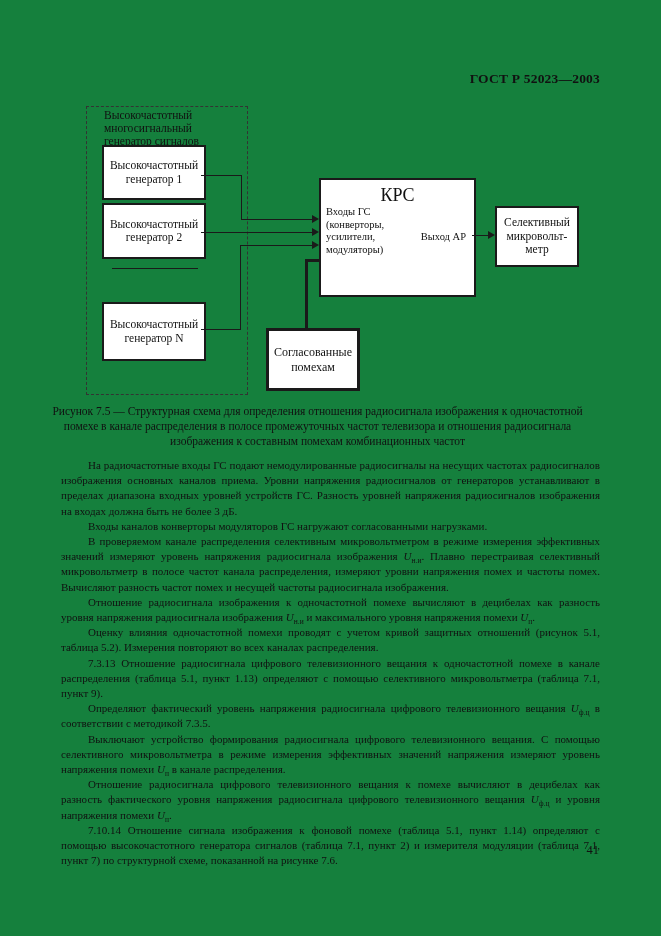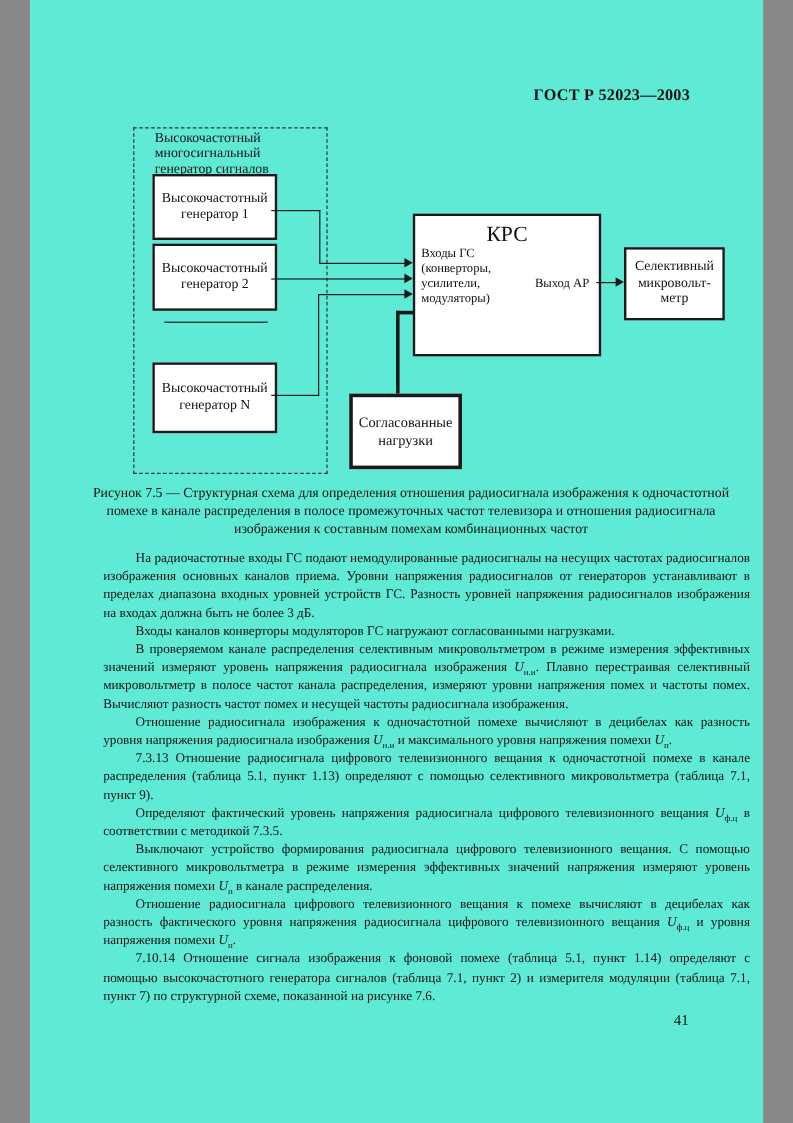--- a/index.html
+++ b/index.html
@@ -1,17 +1,17 @@
 <!DOCTYPE html>
 <html><head>
 <meta charset="utf-8">
 <style>
   html,body{margin:0;padding:0;background:#888;}
   #page{
-    position:relative;width:611px;height:936px;background:#5eead4;
+    position:relative;width:661px;height:936px;background:#15803d;
     font-family:"Liberation Serif","DejaVu Serif",serif;color:#111;
     overflow:hidden;margin:0 auto;
   }
   .abs{position:absolute;}
   
   #header{top:71px;right:61px;font-weight:bold;font-size:13.5px;letter-spacing:.2px;}
   
   .box{position:absolute;border:2px solid #1a1a1a;background:#fff;
        display:flex;align-items:center;justify-content:center;text-align:center;
        font-size:11.5px;line-height:13.5px;white-space:pre-line;}
@@ -68,21 +68,21 @@
 (конверторы,
 усилители,
 модуляторы)</div>
       <div id="krc-output" class="abs">Выход АР</div>
     </div>
 
     <div id="sel" class="box">Селективный
 микровольт-
 метр</div>
     <div id="loads" class="box">Согласованные
-нагрузки</div>
+помехам</div>
 
     <div class="line" style="left:201px;top:175px;width:41px;height:1px;"></div>
     <div class="line" style="left:241px;top:175px;width:1px;height:45px;"></div>
     <div class="line" style="left:241px;top:219px;width:72px;height:1px;"></div>
     <div class="arrowhead" style="left:312px;top:215px;"></div>
 
     <div class="line" style="left:201px;top:232px;width:112px;height:1px;"></div>
     <div class="arrowhead" style="left:312px;top:228px;"></div>
 
     <div class="line" style="left:201px;top:329px;width:40px;height:1px;"></div>
@@ -99,20 +99,21 @@
 
   <div id="caption" class="abs">Рисунок 7.5 — Структурная схема для определения отношения радиосигнала изображения к одночастотной
 помехе в канале распределения в полосе промежуточных частот телевизора и отношения радиосигнала
 изображения к составным помехам комбинационных частот</div>
 
   <div id="body-text" class="abs">
       <p>На радиочастотные входы ГС подают немодулированные радиосигналы на несущих частотах радиосигналов изображения основных каналов приема. Уровни напряжения радиосигналов от генераторов устанавливают в пределах диапазона входных уровней устройств ГС. Разность уровней напряжения радиосигналов изображения на входах должна быть не более 3 дБ.</p>
       <p>Входы каналов конверторы модуляторов ГС нагружают согласованными нагрузками.</p>
       <p>В проверяемом канале распределения селективным микровольтметром в режиме измерения эффективных значений измеряют уровень напряжения радиосигнала изображения <i>U</i><sub>н.и</sub>. Плавно перестраивая селективный микровольтметр в полосе частот канала распределения, измеряют уровни напряжения помех и частоты помех. Вычисляют разность частот помех и несущей частоты радиосигнала изображения.</p>
       <p>Отношение радиосигнала изображения к одночастотной помехе вычисляют в децибелах как разность уровня напряжения радиосигнала изображения <i>U</i><sub>н.и</sub> и максимального уровня напряжения помехи <i>U</i><sub>п</sub>.</p>
+      <p>Оценку влияния одночастотной помехи проводят с учетом кривой защитных отношений (рисунок 5.1, таблица 5.2). Измерения повторяют во всех каналах распределения.</p>
       <p>7.3.13 Отношение радиосигнала цифрового телевизионного вещания к одночастотной помехе в канале распределения (таблица 5.1, пункт 1.13) определяют с помощью селективного микровольтметра (таблица 7.1, пункт 9).</p>
       <p>Определяют фактический уровень напряжения радиосигнала цифрового телевизионного вещания <i>U</i><sub>ф.ц</sub> в соответствии с методикой 7.3.5.</p>
       <p>Выключают устройство формирования радиосигнала цифрового телевизионного вещания. С помощью селективного микровольтметра в режиме измерения эффективных значений напряжения измеряют уровень напряжения помехи <i>U</i><sub>п</sub> в канале распределения.</p>
       <p>Отношение радиосигнала цифрового телевизионного вещания к помехе вычисляют в децибелах как разность фактического уровня напряжения радиосигнала цифрового телевизионного вещания <i>U</i><sub>ф.ц</sub> и уровня напряжения помехи <i>U</i><sub>п</sub>.</p>
       <p>7.10.14 Отношение сигнала изображения к фоновой помехе (таблица 5.1, пункт 1.14) определяют с помощью высокочастотного генератора сигналов (таблица 7.1, пункт 2) и измерителя модуляции (таблица 7.1, пункт 7) по структурной схеме, показанной на рисунке 7.6.</p>
     </div>
 
   <div id="page-number" class="abs">41</div>
 
 </div>

